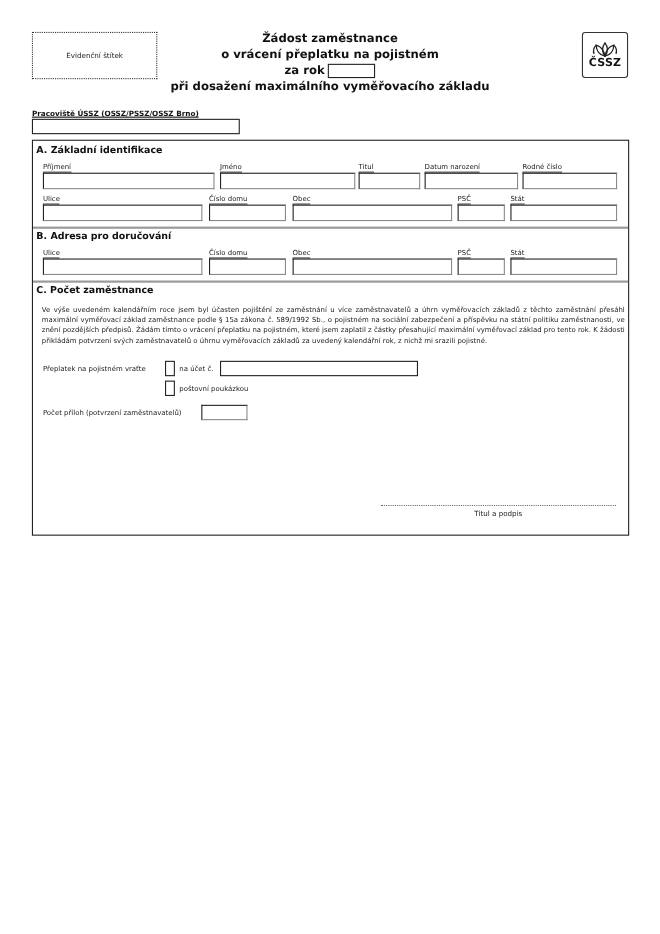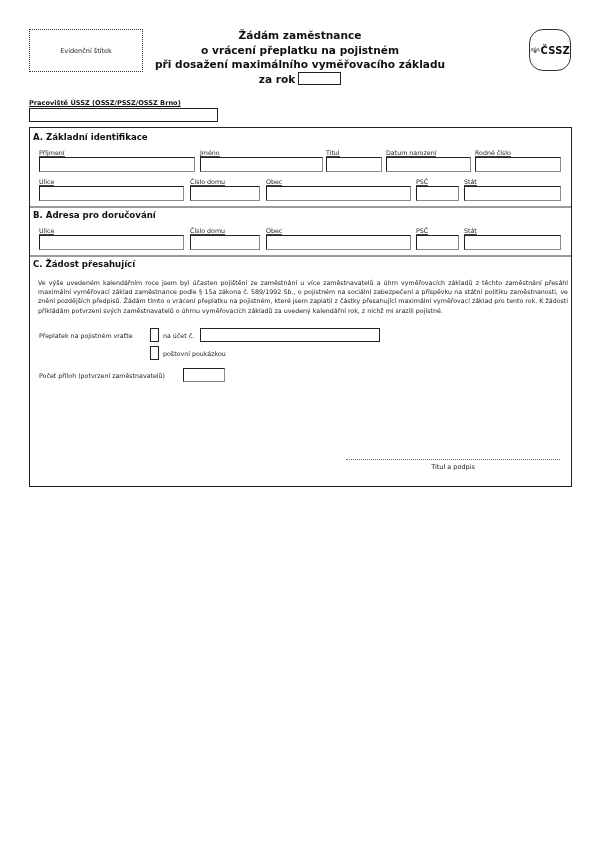--- a/index.html
+++ b/index.html
@@ -19,22 +19,22 @@
       left: 150px; top: 28px; width: 300px;
       text-align: center; font-weight: bold; font-size: 10.6px; line-height: 14.5px;
       color: #111;
     }
     .title .line { display: block; white-space: nowrap; }
     .year-row { display: inline-flex; align-items: center; gap: 3px; }
     .year-box { display: inline-block; width: 43px; height: 13px; border: 1px solid #222; vertical-align: middle; }
 
     .logo {
       left: 529px; top: 29px; width: 42px; height: 42px;
-      border: 1px solid #333; border-radius: 14px;
-      display: flex; flex-direction: row; align-items: center; justify-content: center;
+      border: 1px solid #333; border-radius: 3px;
+      display: flex; flex-direction: column; align-items: center; justify-content: center;
     }
     .logo svg { width: 26px; height: 14px; }
     .logo .logo-text { font-weight: bold; font-size: 10px; letter-spacing: 0.2px; line-height: 11px; }
 
     .workplace-label {
       left: 29px; top: 99px; font-size: 6.6px; font-weight: bold; white-space: nowrap;
       text-decoration: underline;
     }
     .workplace-box {
       left: 29px; top: 108px; width: 189px; height: 14px; border: 1px solid #222;
@@ -78,29 +78,29 @@
     }
   </style>
 </head>
 <body>
 
 <div class="abs stamp">
   <span>Evidenční štítek</span>
 </div>
 
 <div class="abs title">
-  <span class="line">Žádám zaměstnance</span>
+  <span class="line">Žádost zaměstnance</span>
   <span class="line">o vrácení přeplatku na pojistném</span>
-  <span class="line">při dosažení maximálního vyměřovacího základu</span>
   <span class="line">
     <span class="year-row">
       <span>za rok</span>
       <span class="year-box"></span>
     </span>
   </span>
+  <span class="line">při dosažení maximálního vyměřovacího základu</span>
 </div>
 
 <div class="abs logo">
   <svg viewBox="0 0 26 14">
     <path d="M13 13 C10 9 10 5 13 1 C16 5 16 9 13 13 Z" fill="none" stroke="#222" stroke-width="1.2"></path>
     <path d="M13 13 C8 12 5 8 5 3 C9 4 12 8 13 13 Z" fill="none" stroke="#222" stroke-width="1.2"></path>
     <path d="M13 13 C18 12 21 8 21 3 C17 4 14 8 13 13 Z" fill="none" stroke="#222" stroke-width="1.2"></path>
     <path d="M5 3 C3 5 2 8 3 11" fill="none" stroke="#222" stroke-width="1.2"></path>
     <path d="M21 3 C23 5 24 8 23 11" fill="none" stroke="#222" stroke-width="1.2"></path>
   </svg>
@@ -158,21 +158,21 @@
   <div class="fbox" style="left:236px; top:107px; width:145px;"></div>
 
   <div class="flabel" style="left:386px; top:99px;">PSČ</div>
   <div class="fbox" style="left:386px; top:107px; width:43px;"></div>
 
   <div class="flabel" style="left:434px; top:99px;">Stát</div>
   <div class="fbox" style="left:434px; top:107px; width:97px;"></div>
 
   <div class="section-divider" style="top:127px;"></div>
 
-  <div class="section-title" style="top:131px;">C. Žádost přesahující</div>
+  <div class="section-title" style="top:131px;">C. Počet zaměstnance</div>
 
   <div class="para">Ve výše uvedeném kalendářním roce jsem byl účasten pojištění ze zaměstnání u více zaměstnavatelů a úhrn vyměřovacích základů z těchto zaměstnání přesáhl maximální vyměřovací základ zaměstnance podle § 15a zákona č. 589/1992 Sb., o pojistném na sociální zabezpečení a příspěvku na státní politiku zaměstnanosti, ve znění pozdějších předpisů. Žádám tímto o vrácení přeplatku na pojistném, které jsem zaplatil z částky přesahující maximální vyměřovací základ pro tento rok. K žádosti přikládám potvrzení svých zaměstnavatelů o úhrnu vyměřovacích základů za uvedený kalendářní rok, z nichž mi srazili pojistné.</div>
 
   <div class="txt" style="left:9px; top:204px;">Přeplatek na pojistném vraťte</div>
   <div class="chk" style="left:120px; top:200px;"></div>
   <div class="txt" style="left:133px; top:204px;">na účet č.</div>
   <div class="fbox dark" style="left:170px; top:200px; width:180px; height:14px;"></div>
 
   <div class="chk" style="left:120px; top:218px;"></div>
   <div class="txt" style="left:133px; top:222px;">poštovní poukázkou</div>

